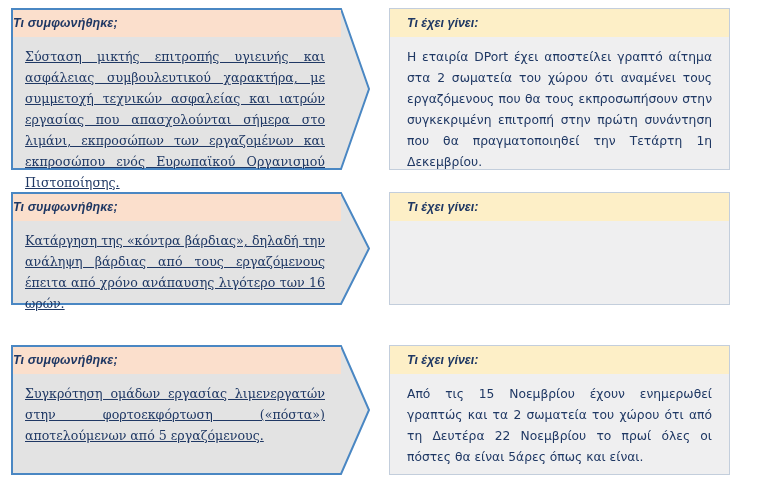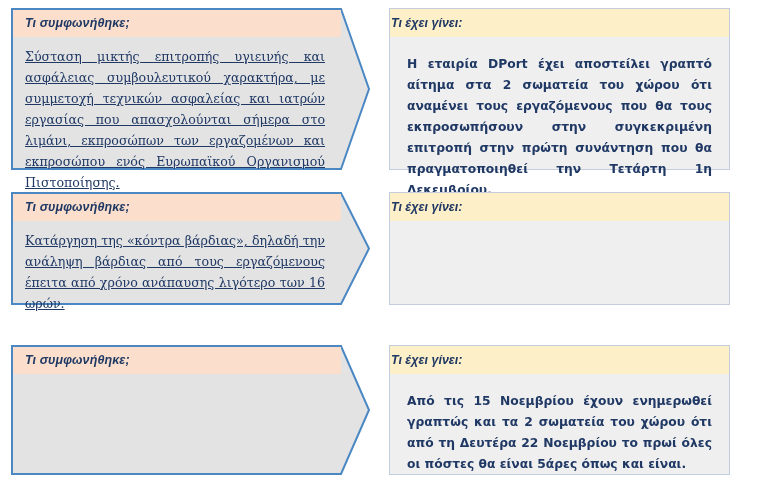--- a/index.html
+++ b/index.html
@@ -45,21 +45,20 @@
     height: 100%;
     box-sizing: border-box;
   }
   .left-head {
     position: absolute;
     left: 2px;
     top: 2px;
     right: 2px;
     height: 38px;
     line-height: 27px;
-    padding-left: 12px;
     font-size: 12.5px;
     font-weight: bold;
     font-style: italic;
     color: #1F3864;
     letter-spacing: .1px;
     box-sizing: border-box;
     white-space: nowrap;
   }
   .left-body {
     position: absolute;
@@ -85,42 +84,41 @@
     border: 1px solid #C3CEDC;
     background: #EFEFF0;
   }
   .right-head {
     position: absolute;
     left: 0;
     top: 0;
     right: 0;
     height: 28px;
     line-height: 28px;
-    padding-left: 1px;
+    padding-left: 17px;
     font-size: 12.5px;
     font-weight: bold;
     font-style: italic;
     color: #1F3864;
     background: #FDEFC7;
     box-sizing: border-box;
     white-space: nowrap;
   }
   .right-body {
     position: absolute;
     left: 17px;
     right: 17px;
     top: 38px;
     font-size: 12.3px;
     line-height: 21px;
-    font-weight: bold;
+    font-weight: normal;
     color: #1F3864;
     text-align: justify;
     text-justify: inter-word;
     font-family: "DejaVu Sans", "Liberation Sans", sans-serif;
-    margin-top: 7px;
   }
 
   
   .r1 { top: 8px;   height: 162px; }
   .r2 { top: 192px; height: 113px; }
   .r3 { top: 345px; height: 130px; }
 </style>
 </head>
 <body>
 
@@ -157,20 +155,21 @@
     <div class="right-head">Τι έχει γίνει:</div>
   </div>
 
   <div class="left-wrap r3">
     <svg class="left-arrow-svg" viewBox="0 0 359 130" preserveAspectRatio="none">
       <polygon points="1,1 330,1 358,65 330,129 1,129" fill="#E3E3E3" stroke="#4A87C3" stroke-width="2"></polygon>
       <rect x="2" y="2" width="328" height="27" fill="#FBDFCC"></rect>
     </svg>
     <div class="left-content">
       <div class="left-head">Τι συμφωνήθηκε;</div>
+      <div class="left-body">Συγκρότηση ομάδων εργασίας λιμενεργατών στην φορτοεκφόρτωση («πόστα») αποτελούμενων από 5 εργαζόμενους.</div>
     </div>
   </div>
 
   <div class="right-wrap r3">
     <div class="right-head">Τι έχει γίνει:</div>
     <div class="right-body">Από τις 15 Νοεμβρίου έχουν ενημερωθεί γραπτώς και τα 2 σωματεία του χώρου ότι από τη Δευτέρα 22 Νοεμβρίου το πρωί όλες οι πόστες θα είναι 5άρες όπως και είναι.</div>
   </div>
 
 </div>
 

